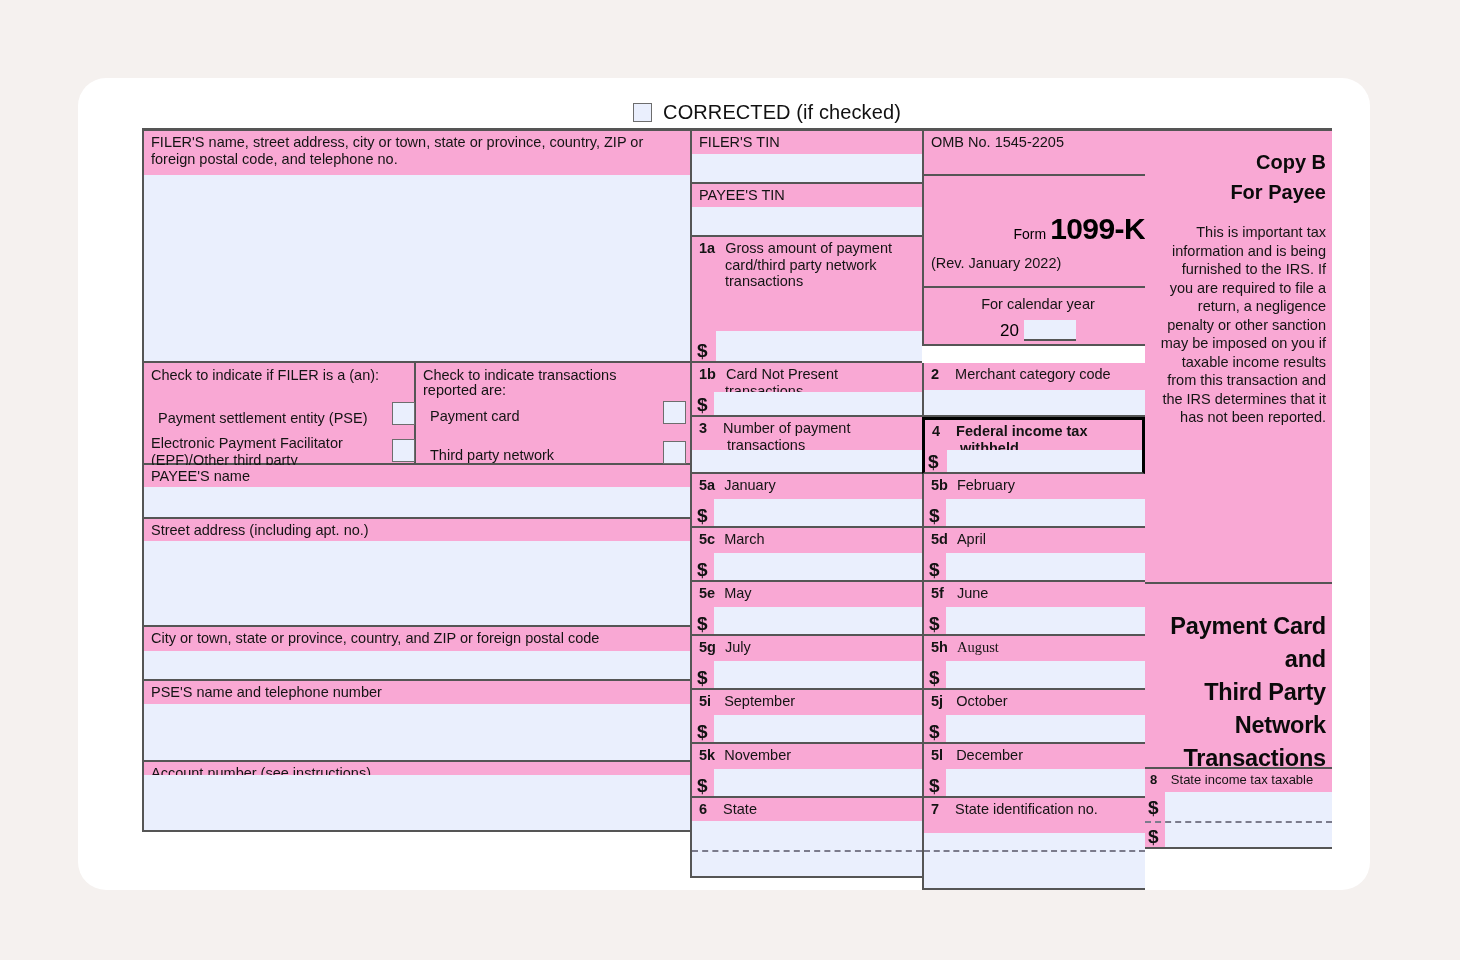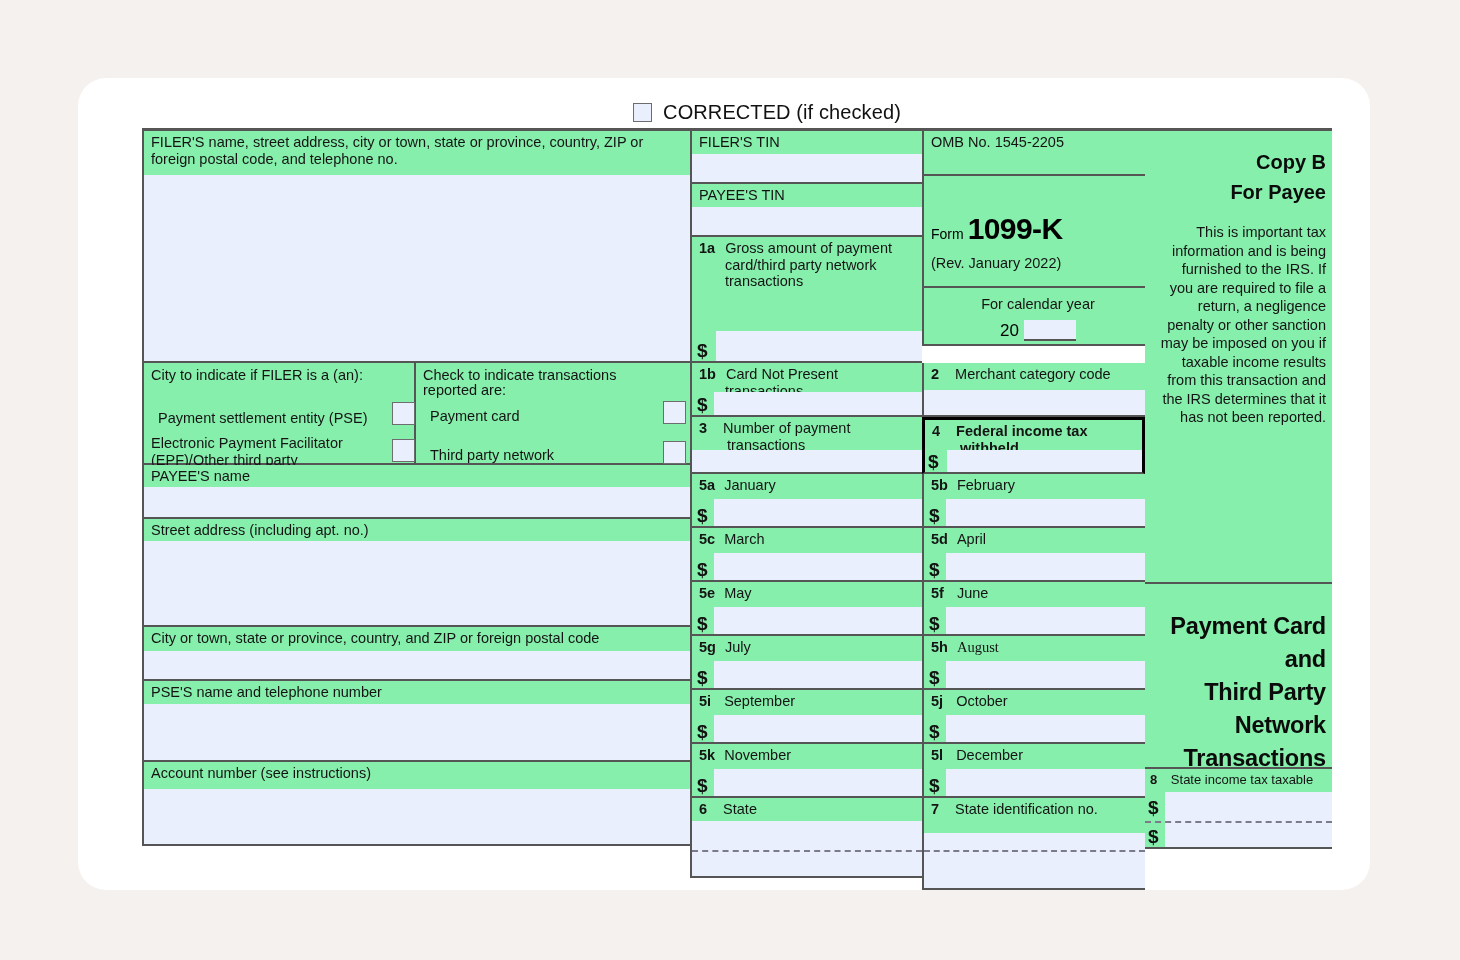--- a/index.html
+++ b/index.html
@@ -42,21 +42,21 @@
   }
 
   .colA { width: 548px; flex: none; }
   .colB { width: 455px; flex: none; }
   .colC { width: 187px; flex: none; }
 
   .bx {
     position: relative;
     border-left: 2.5px solid #555;
     border-bottom: 2.5px solid #555;
-    background: #86efac;
+    background: #f9a8d4;
     padding: 3px 0 0 7px;
     overflow: hidden;
   }
   .bx.nb { border-bottom: none; }
   .bx.nl { border-left: none; }
 
   .lbl { font-size: 14.5px; line-height: 16.5px; color: #141414; }
   .lbl.sm { font-size: 13px; line-height: 15px; }
   .num { font-weight: bold; }
 
@@ -77,21 +77,21 @@
   .filer-box { height: 232px; }
   .filer-fill { top: 44px; bottom: 0; left: 0; right: 0; }
 
   .tin-box   { height: 53px; }
   .tin-fill  { height: 28px; }
 
   .b1a { height: 126px; }
   .b1a-fill { height: 30px; left: 24px; }
 
   .omb-box   { height: 45px; }
-  .form-name { height: 72px; display: flex; align-items: flex-end; padding-bottom: 4px; }
+  .form-name { height: 72px; display: flex; align-items: flex-end; padding-bottom: 4px; justify-content: flex-end; }
   .rev-box   { height: 40px; }
   .caly-box  { height: 58px; text-align: center; }
 
   .bigform { font-size: 30px; font-weight: bold; letter-spacing: -.6px; line-height: 30px; }
   .smform  { font-size: 14px; line-height: 14px; padding-bottom: 3px; margin-right: 4px; }
 
   .title-blk {
     padding: 26px 6px 0 8px;
     text-align: right;
     font-size: 23.5px; font-weight: bold; line-height: 33px;
@@ -126,21 +126,21 @@
   .b4 {
     border: 3px solid #000;
     border-bottom: 2.5px solid #555;
   }
 
   .row2 { display: flex; }
   .lrow-name { height: 54px; }
   .lrow-street { height: 108px; }
   .lrow-city { height: 54px; }
   .lrow-pse { height: 81px; }
-  .lrow-acct { height: 84px; }
+  .lrow-acct { height: 70px; }
 
   .dashed {
     position: absolute; left: 0; right: 0;
     border-top: 2.5px dashed #7b7b8c;
   }
 
   
   .footer {
     display: flex; align-items: center;
     height: 34px; padding-top: 6px;
@@ -167,21 +167,21 @@
 
       <div class="colA">
 
         <div class="bx filer-box">
           <div class="lbl" style="padding-right:6px;">FILER'S name, street address, city or town, state or province, country, ZIP or foreign postal code, and telephone no.</div>
           <div class="fill filer-fill"></div>
         </div>
 
         <div class="bx nb chk-band" style="padding:0;">
           <div class="chk-half" style="width:273px; border-right:2.5px solid #555; border-bottom:2.5px solid #555;">
-            <div class="lbl">City to indicate if FILER is a (an):</div>
+            <div class="lbl">Check to indicate if FILER is a (an):</div>
             <div class="chk-row" style="margin-top:26px;">
               <div class="lbl" style="padding-left:7px;">Payment settlement entity (PSE)</div>
               <div class="chk-sq" style="left:241px; top:-8px;"></div>
             </div>
             <div class="chk-row" style="margin-top:9px;">
               <div class="lbl" style="padding-left:0px;">Electronic Payment Facilitator</div>
               <div class="lbl" style="padding-left:0px;">(EPF)/Other third party</div>
               <div class="chk-sq" style="left:241px; top:4px;"></div>
             </div>
           </div>

